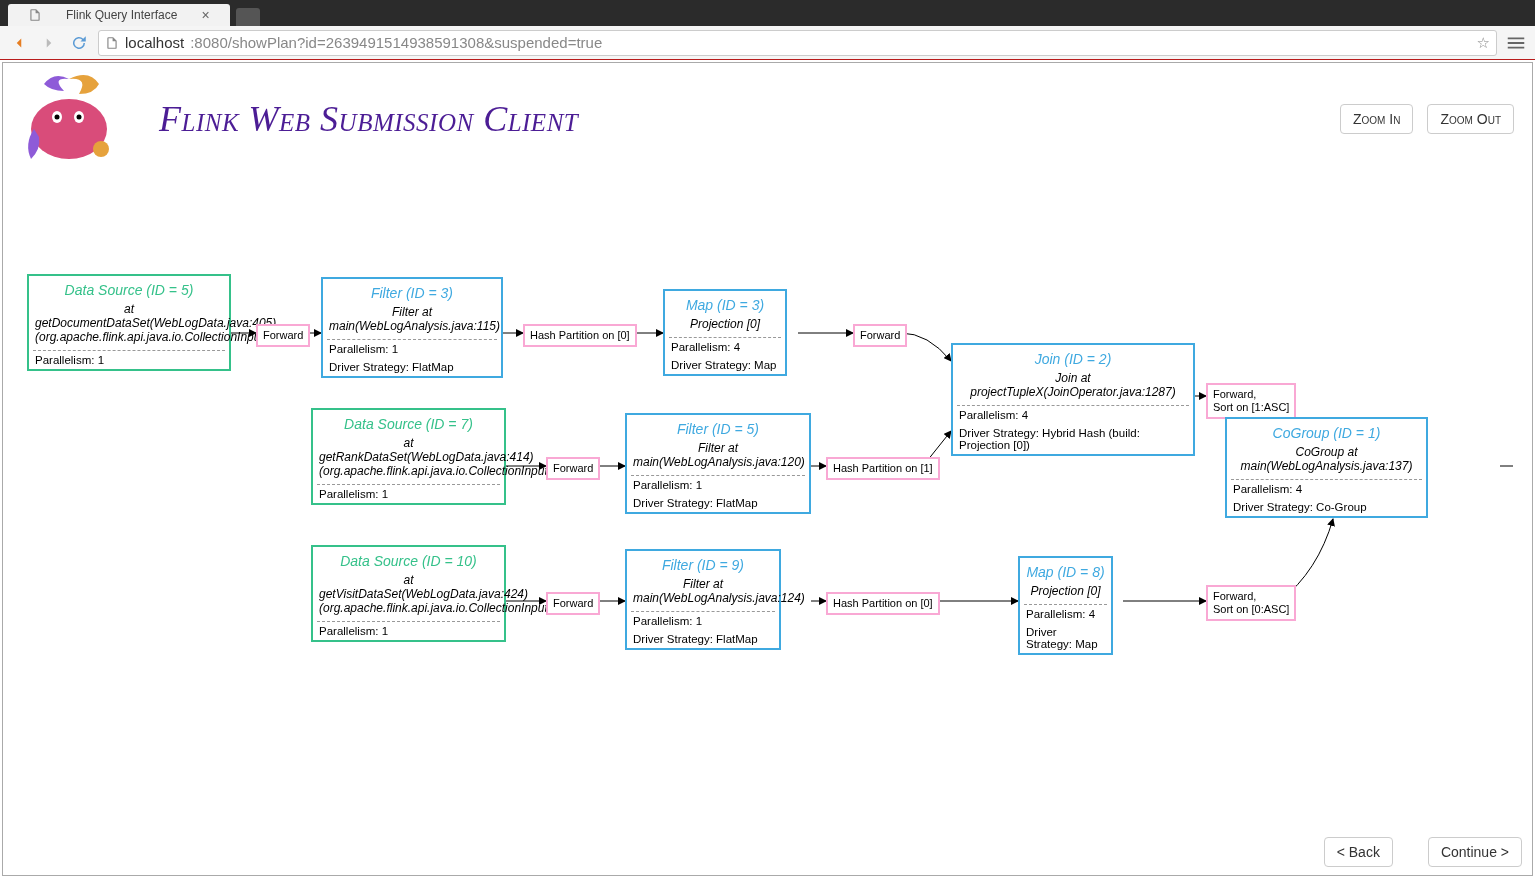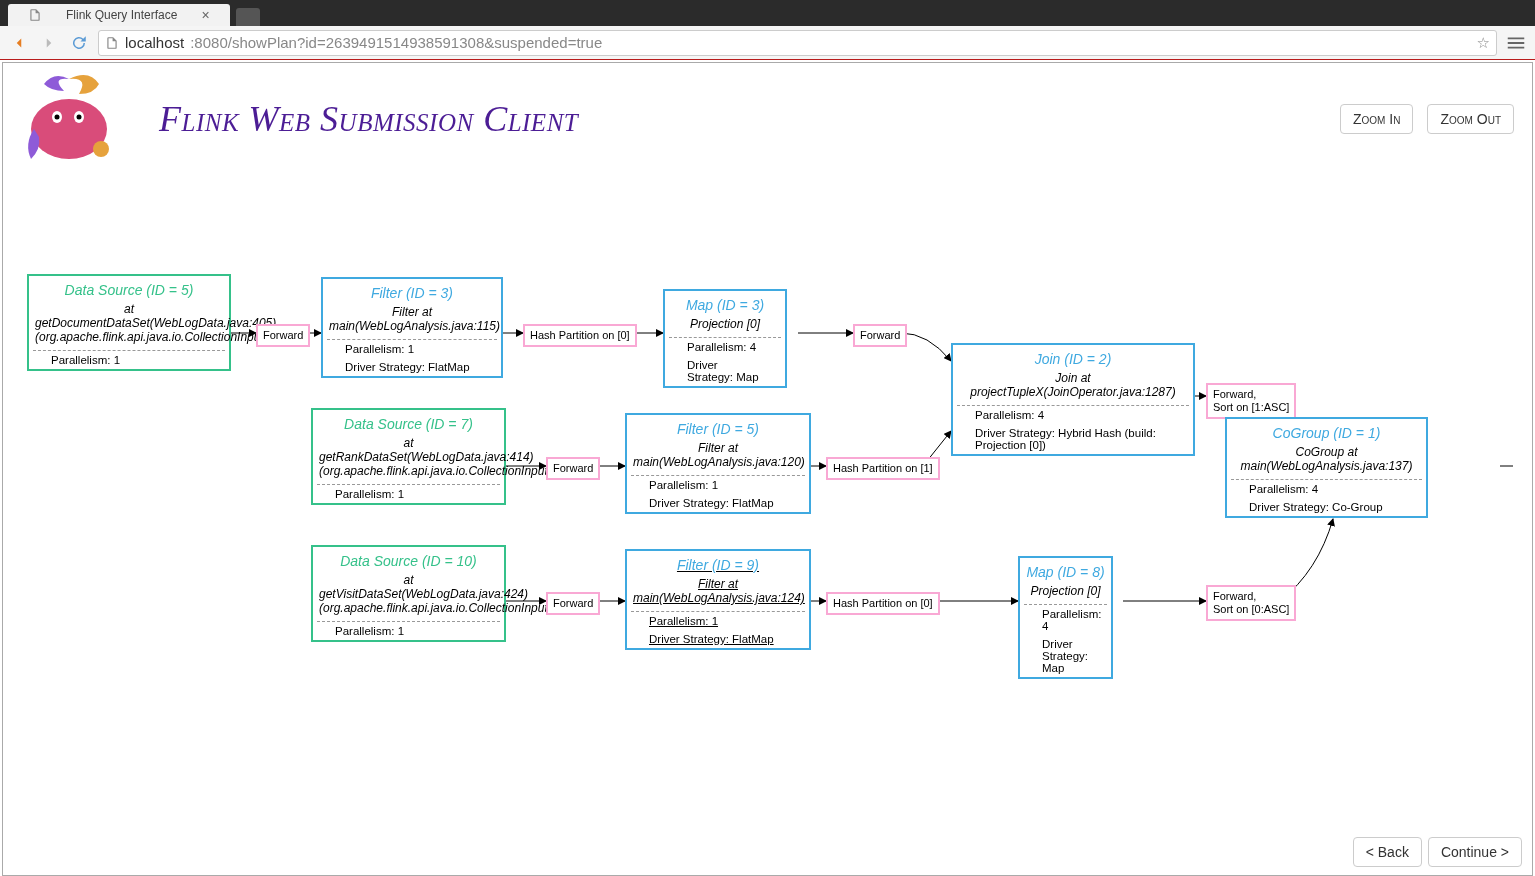--- a/index.html
+++ b/index.html
@@ -27,30 +27,30 @@
 .title { font-family: Georgia, "Times New Roman", serif; font-variant:small-caps; font-size:36px; color:#4c1d95; margin-left:36px; letter-spacing:0.5px;font-style:italic; }
 .zoom-btns { margin-left:auto; display:flex; gap:14px; margin-right:6px;}
 .btn { background:#fff; border:1px solid #ccc; border-radius:4px; padding:6px 12px; font-size:14px; font-variant:small-caps; color:#333; cursor:pointer; }
 
 .canvas { position:absolute; top:108px; left:0; right:0; bottom:50px; overflow:hidden; }
 
 .node { position:absolute; background:#fff; border:2px solid; text-align:center; font-size:12px; }
 .node .ntitle { font-style:italic; padding:6px 6px 2px; font-size:14px; }
 .node .nsub { font-style:italic; padding:2px 6px 6px; font-size:12px; }
 .node .ndash { border-top:1px dashed #999; margin:0 4px; }
-.node .nrow { text-align:left; padding:3px 22px; font-size:11.5px; }
+.node .nrow { text-align:left; padding:3px 6px; font-size:11.5px; }
 .node.source { border-color:#35c18a; }
 .node.source .ntitle { color:#35c18a; }
 .node.op { border-color:#3fa9e0; }
 .node.op .ntitle { color:#3fa9e0; }
 
 .edge-label { position:absolute; background:#fff; border:2px solid #f9a8d4; font-size:11px; padding:3px 5px; white-space:nowrap; line-height:1.2; }
 
 .footer-btns { position:absolute; right:10px; bottom:8px; display:flex; gap:6px; }
-.footer-btns .btn { font-variant:normal; }
+.footer-btns .btn { font-variant:normal;margin-left:29px; }
 
 svg.edges { position:absolute; top:0; left:0; width:100%; height:100%; pointer-events:none; }
 </style>
 </head>
 <body>
 
 <div class="browser-top">
   <div class="tab">
     <svg class="page-icon" viewBox="0 0 24 24">
         <path d="M14 2H6a2 2 0 0 0-2 2v16a2 2 0 0 0 2 2h12a2 2 0 0 0 2-2V8l-6-6zM6 20V4h7v5h5v11H6z"></path>
@@ -202,21 +202,21 @@
       <div class="nrow">Driver Strategy: Co-Group</div>
     </div>
 
     <div class="node source" style="left:308px; top:374px; width:195px;">
       <div class="ntitle">Data Source (ID = 10)</div>
       <div class="nsub">at getVisitDataSet(WebLogData.java:424) (org.apache.flink.api.java.io.CollectionInputFormat)</div>
       <div class="ndash"></div>
       <div class="nrow">Parallelism: 1</div>
     </div>
     <div class="edge-label" style="left:543px; top:421px;">Forward</div>
-    <div class="node op" style="left:622px; top:378px; width:186px;text-decoration:underline;">
+    <div class="node op" style="left:622px; top:378px; width:156px;">
       <div class="ntitle">Filter (ID = 9)</div>
       <div class="nsub">Filter at main(WebLogAnalysis.java:124)</div>
       <div class="ndash"></div>
       <div class="nrow">Parallelism: 1</div>
       <div class="nrow">Driver Strategy: FlatMap</div>
     </div>
     <div class="edge-label" style="left:823px; top:421px;">Hash Partition on [0]</div>
     <div class="node op" style="left:1015px; top:385px; width:95px;">
       <div class="ntitle">Map (ID = 8)</div>
       <div class="nsub">Projection [0]</div>

